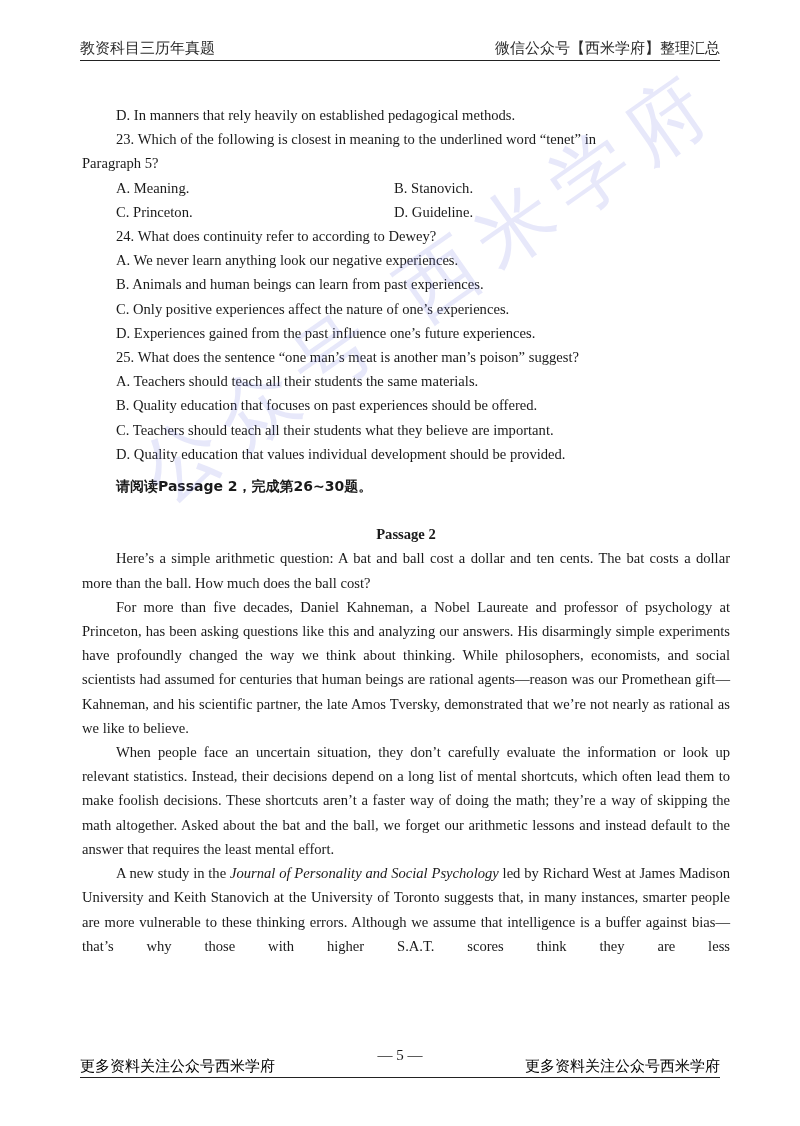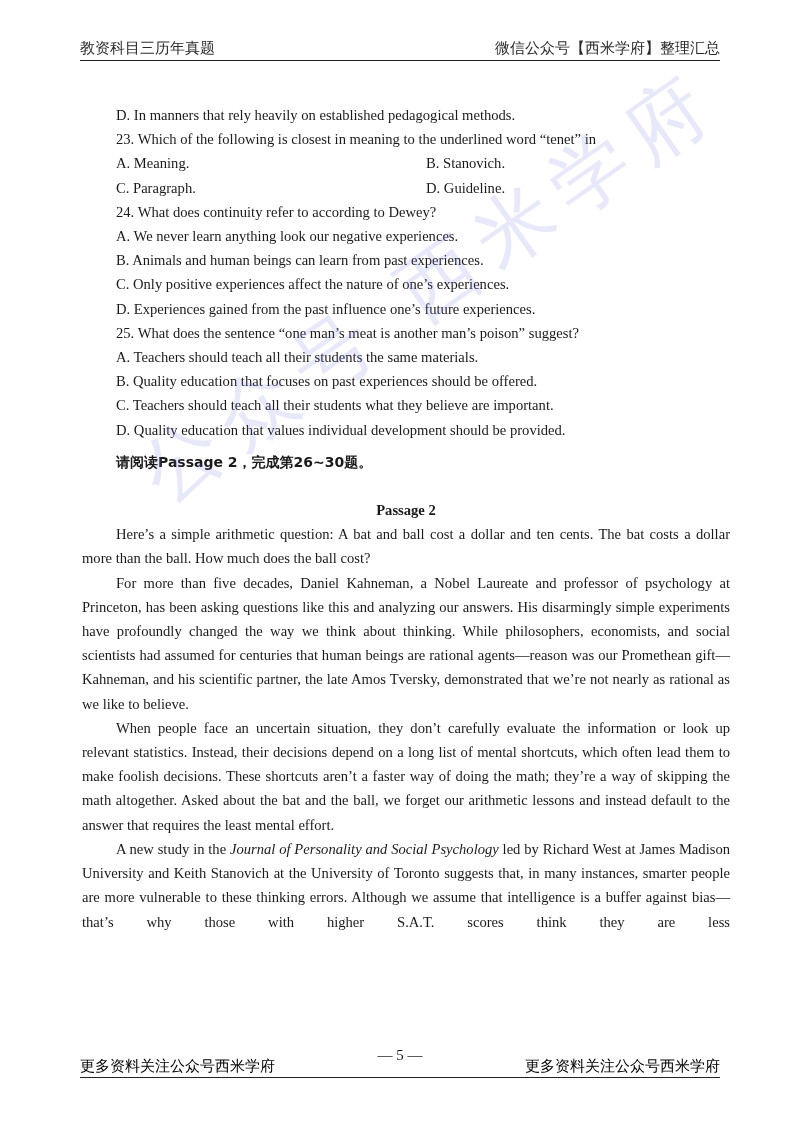--- a/index.html
+++ b/index.html
@@ -4,21 +4,21 @@
 <style>
   html, body { margin: 0; padding: 0; background: #ffffff; }
   body { width: 800px; height: 1126px; position: relative; overflow: hidden;
          font-family: "Liberation Serif", "DejaVu Serif", serif; color: #1a1a1a; }
   .header { position: absolute; left: 80px; right: 80px; top: 36px; height: 22px;
             border-bottom: 1.5px solid #222; display: flex; justify-content: space-between;
             align-items: flex-end; font-family: "DejaVu Serif", serif; font-size: 15px; color: #2a2a2a; padding-bottom: 2px; }
   .content { position: absolute; left: 82px; width: 648px; top: 103px; font-size: 14.6px; line-height: 24.2px; }
   .line { white-space: nowrap; }
   .ind { padding-left: 34px; }
-  .opts2 { display: flex; padding-left: 34px; gap: 32px; }
+  .opts2 { display: flex; padding-left: 34px; }
   .opts2 .col1 { width: 278px; }
   .p { text-indent: 34px; text-align: justify; margin: 0; }
   .instr { font-family: "DejaVu Sans", sans-serif; font-weight: bold; font-size: 14px; padding-left: 34px; margin-top: 8px; margin-bottom: 24px; }
   .ptitle { text-align: center; font-weight: bold; margin-top: 20px; }
   i { font-style: italic; }
   .footer { position: absolute; left: 80px; right: 80px; top: 1052px; height: 24px;
             border-bottom: 1.5px solid #222; display: flex; justify-content: space-between;
             align-items: flex-end; font-family: "DejaVu Serif", serif; font-size: 15px; color: #000000; padding-bottom: 1px; }
   .pagenum { position: absolute; left: 0; right: 0; top: 1047px; text-align: center; font-size: 15px; }
   .watermark { position: absolute; left: 120px; top: 440px; font-family: "DejaVu Sans", sans-serif;
@@ -30,26 +30,27 @@
 
 <div class="header">
   <span>教资科目三历年真题</span>
   <span>微信公众号【西米学府】整理汇总</span>
 </div>
 
 <div class="content">
   <div class="line ind">D. In manners that rely heavily on established pedagogical methods.</div>
 
   <div class="line ind">23. Which of the following is closest in meaning to the underlined word “tenet” in</div>
+  <div class="line">Paragraph 5?</div>
   <div class="opts2">
     <span class="col1">A. Meaning.</span>
     <span>B. Stanovich.</span>
   </div>
   <div class="opts2">
-    <span class="col1">C. Paragraph.</span>
+    <span class="col1">C. Princeton.</span>
     <span>D. Guideline.</span>
   </div>
 
   <div class="line ind">24. What does continuity refer to according to Dewey?</div>
   <div class="line ind">A. We never learn anything look our negative experiences.</div>
   <div class="line ind">B. Animals and human beings can learn from past experiences.</div>
   <div class="line ind">C. Only positive experiences affect the nature of one’s experiences.</div>
   <div class="line ind">D. Experiences gained from the past influence one’s future experiences.</div>
 
   <div class="line ind">25. What does the sentence “one man’s meat is another man’s poison” suggest?</div>

